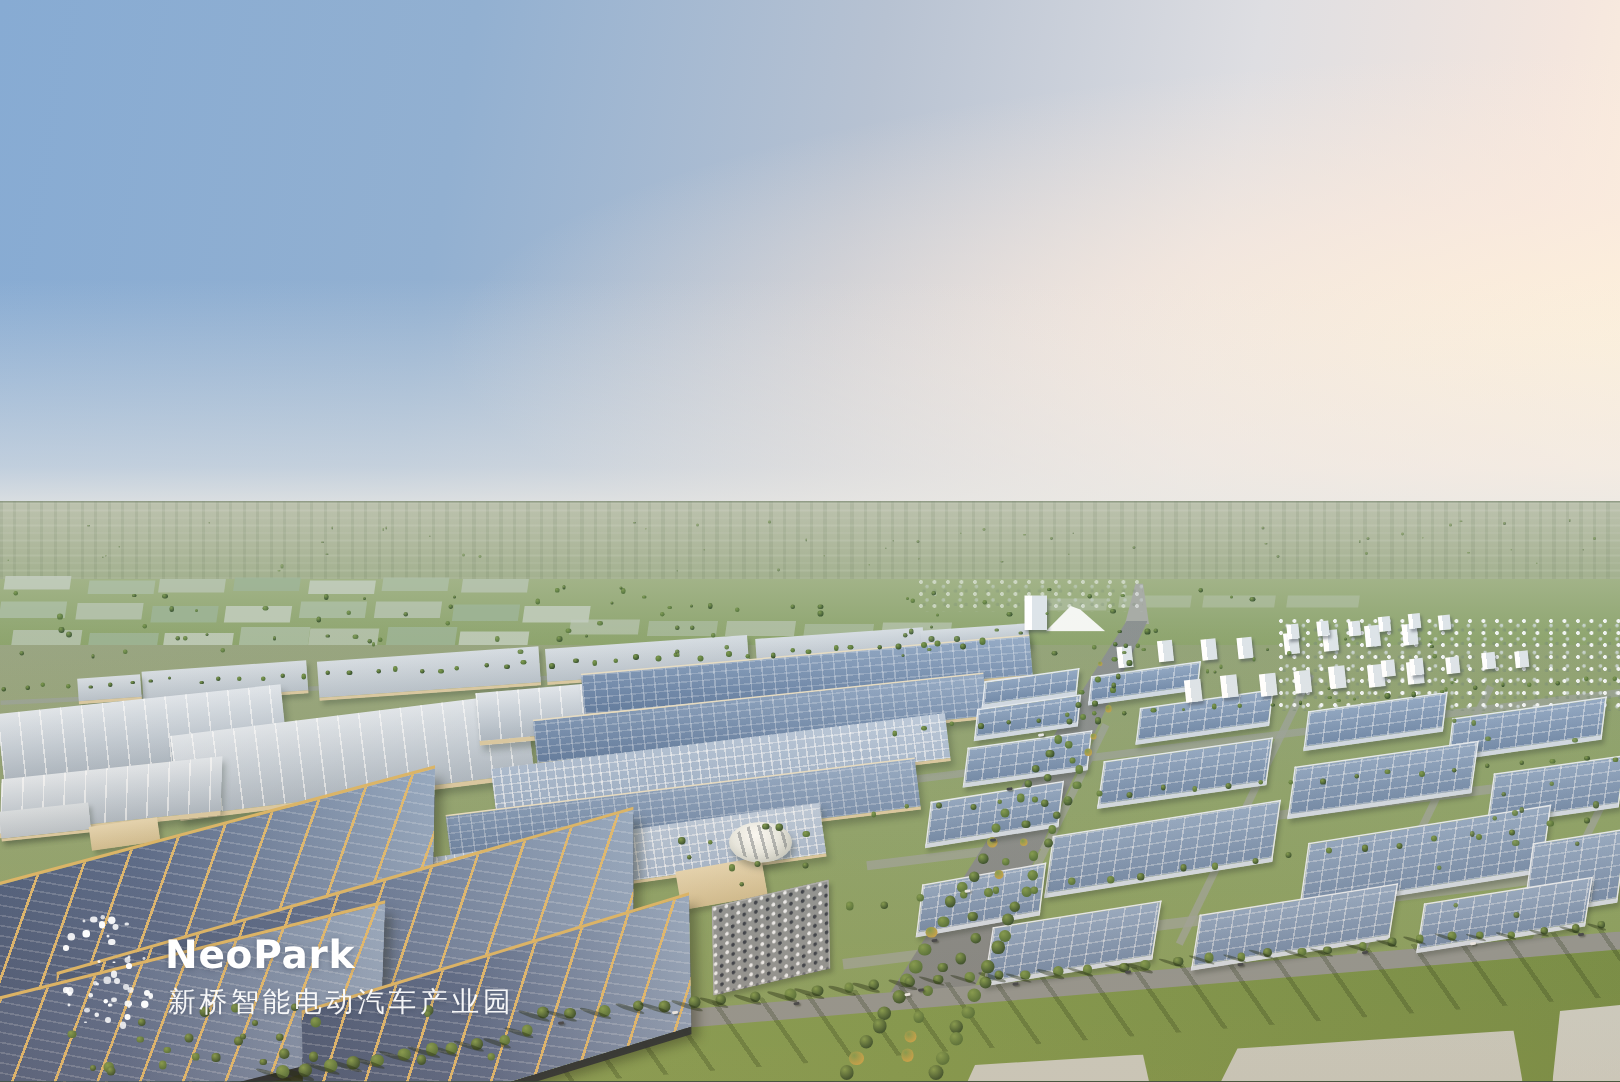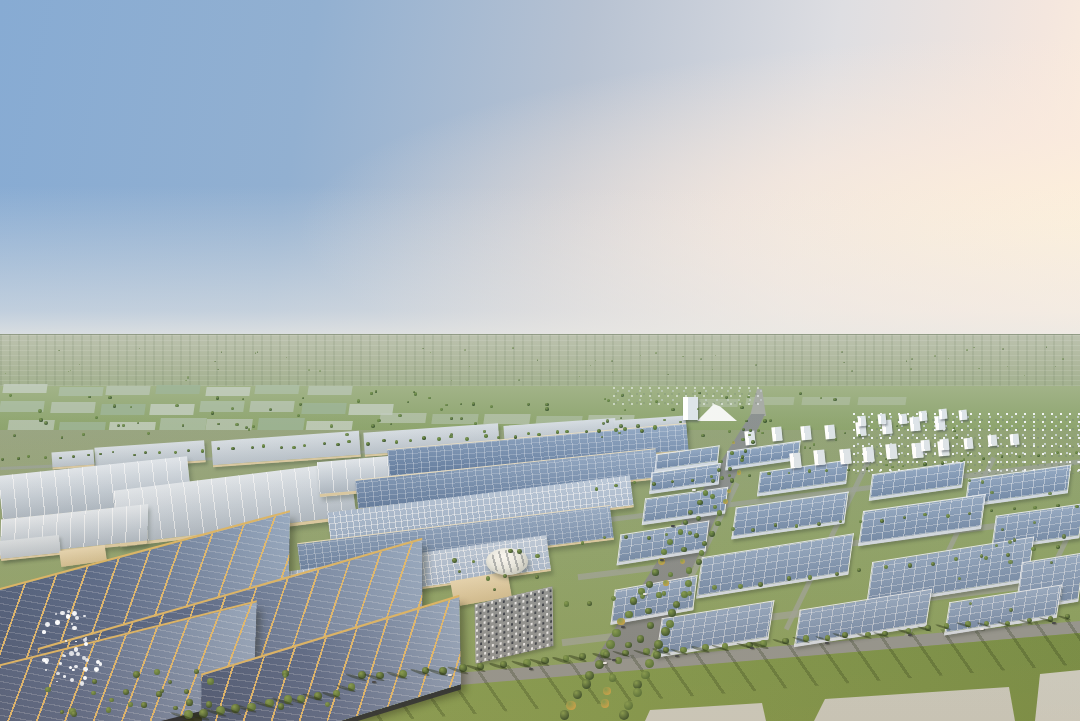--- a/index.html
+++ b/index.html
@@ -731,14 +731,16 @@
         <div class="dot" style="left: 61.7421px; top: 49.6644px; width: 4.50914px; height: 4.50914px; opacity: 0.963717;"></div>
         <div class="dot" style="left: 24.8981px; top: 52.3019px; width: 2.73871px; height: 2.73871px; opacity: 0.866412;"></div>
         <div class="dot" style="left: 10.9046px; top: 11.9465px; width: 4.77237px; height: 4.77237px; opacity: 0.879344;"></div>
         <div class="dot" style="left: 61.1937px; top: 27.6971px; width: 1.87542px; height: 1.87542px; opacity: 0.75838;"></div>
         <div class="dot" style="left: 49.048px; top: 27.7436px; width: 3.94607px; height: 3.94607px; opacity: 0.760201;"></div>
         <div class="dot" style="left: 39.5658px; top: 37.1638px; width: 4.69344px; height: 4.69344px; opacity: 0.870041;"></div>
         <div class="dot" style="left: 8.24549px; top: 48.4492px; width: 3.45007px; height: 3.45007px; opacity: 0.908264;"></div>
         <div class="dot" style="left: 35.2043px; top: 56.0054px; width: 3.20024px; height: 3.20024px; opacity: 0.987906;"></div>
         <div class="dot" style="left: 35.5411px; top: 67.5137px; width: 4.04355px; height: 4.04355px; opacity: 0.834948;"></div>
       </div>
+    <div class="brand">NeoPark</div>
+    <div class="tagline">新桥智能电动汽车产业园</div>
   </div>
 </div>
 
 </body></html>

